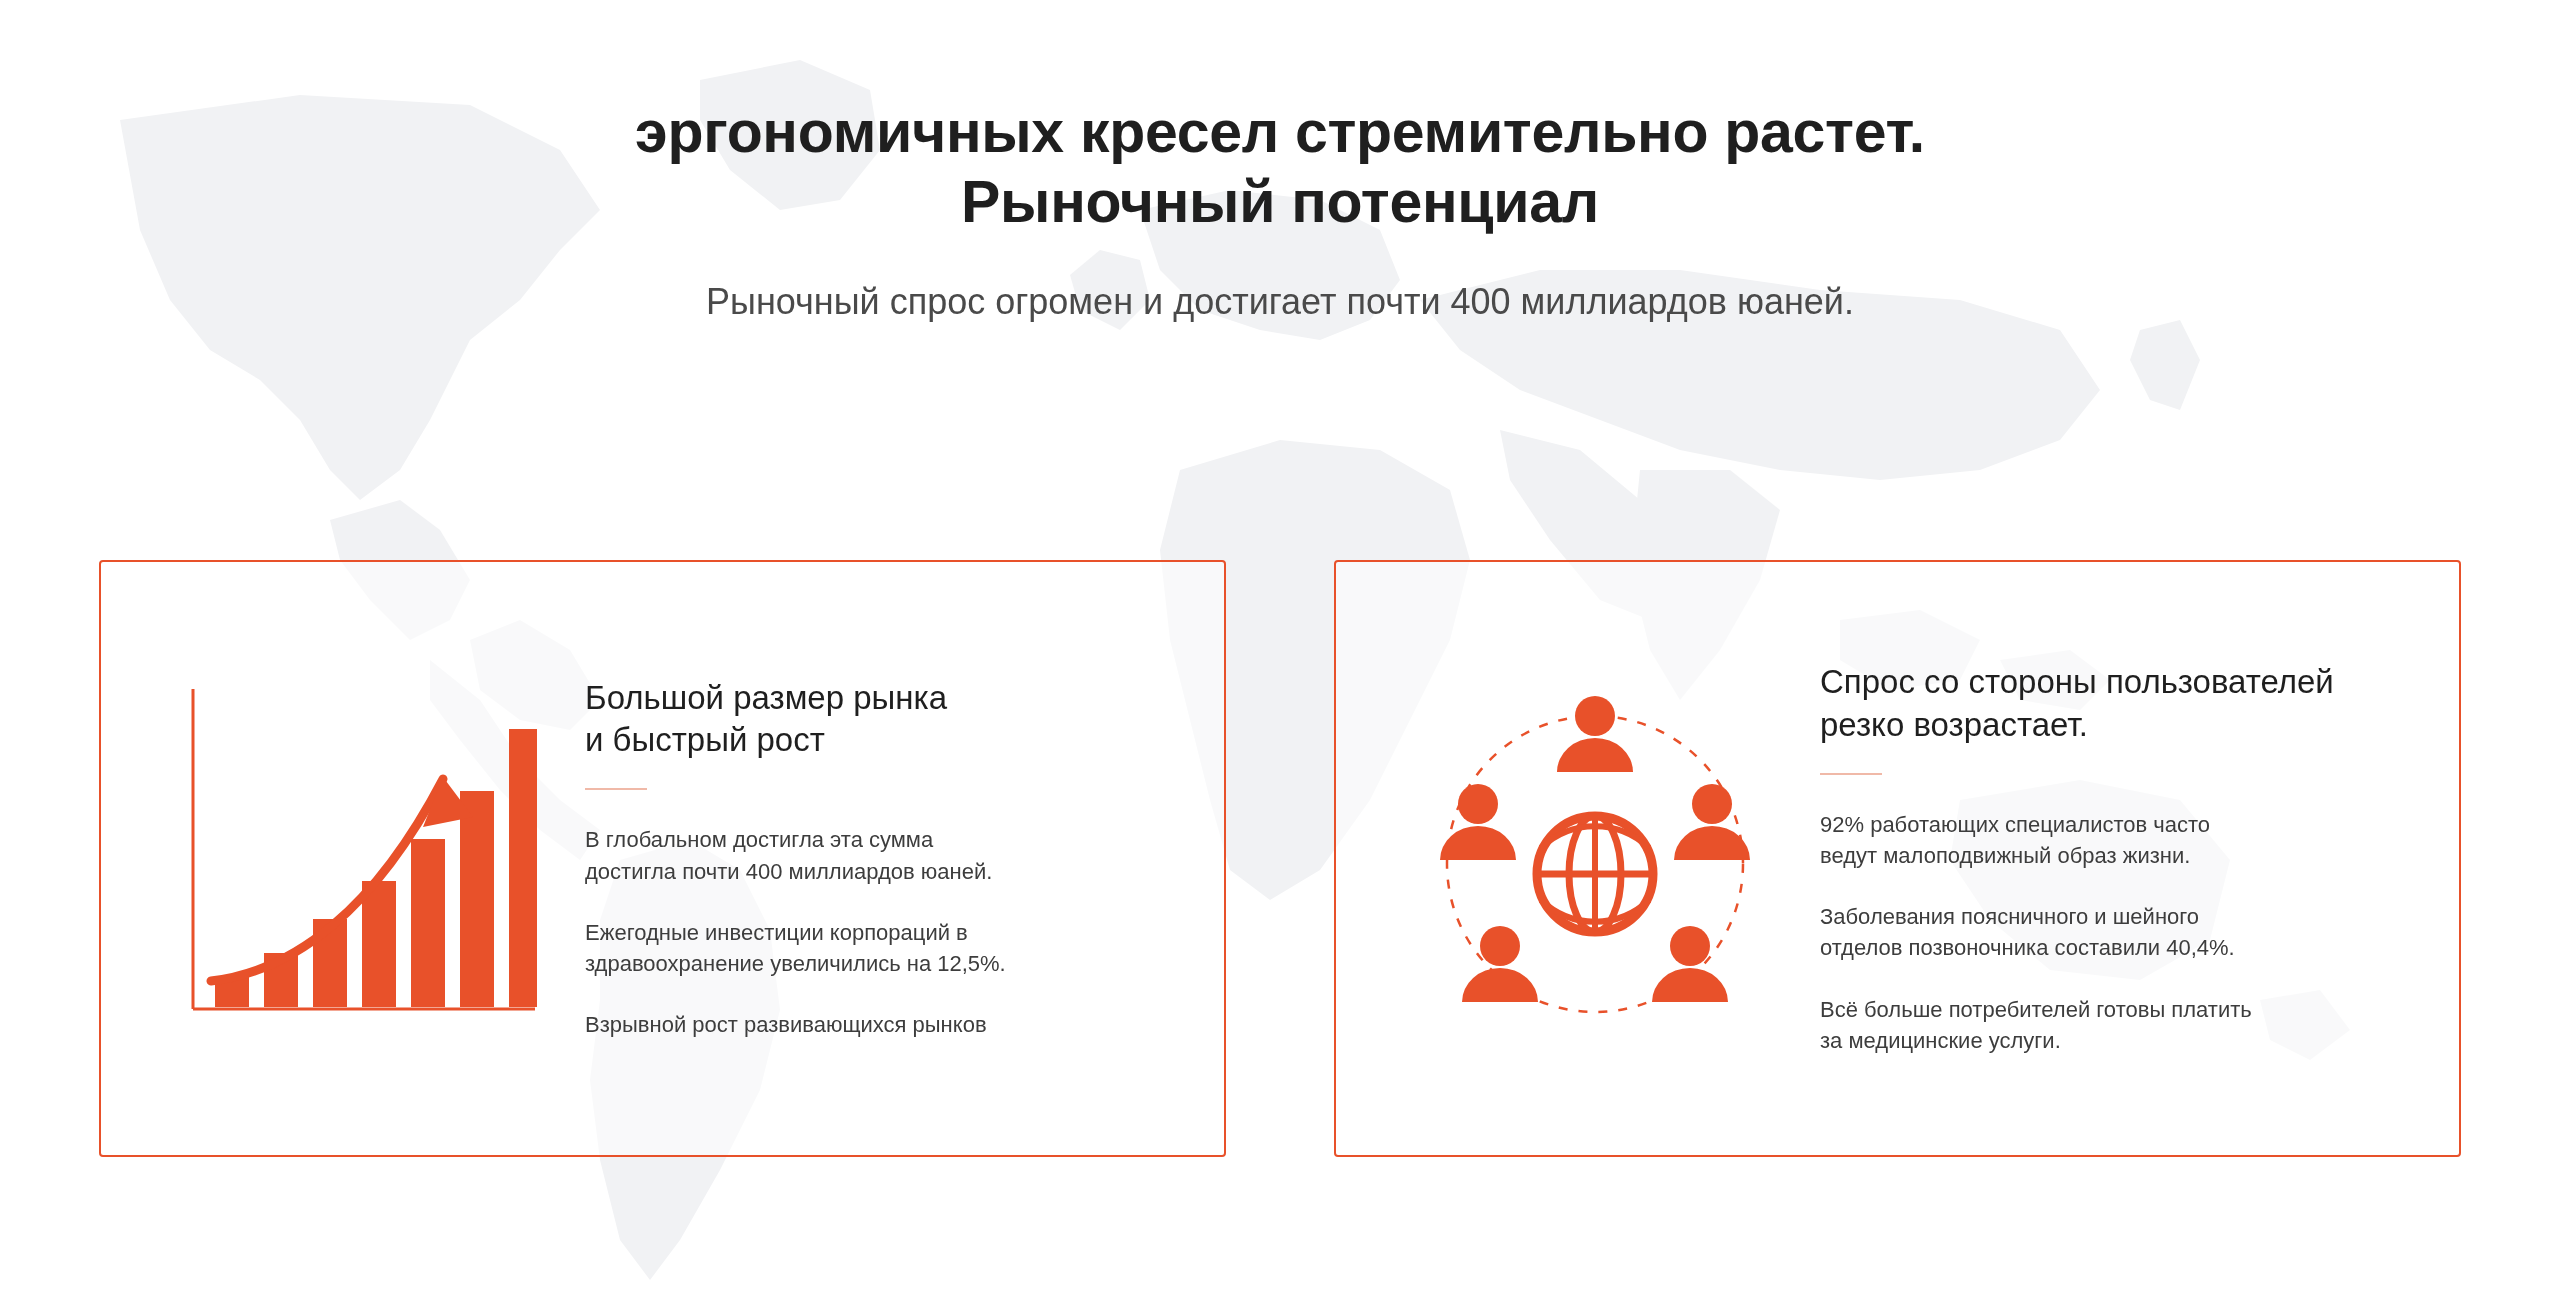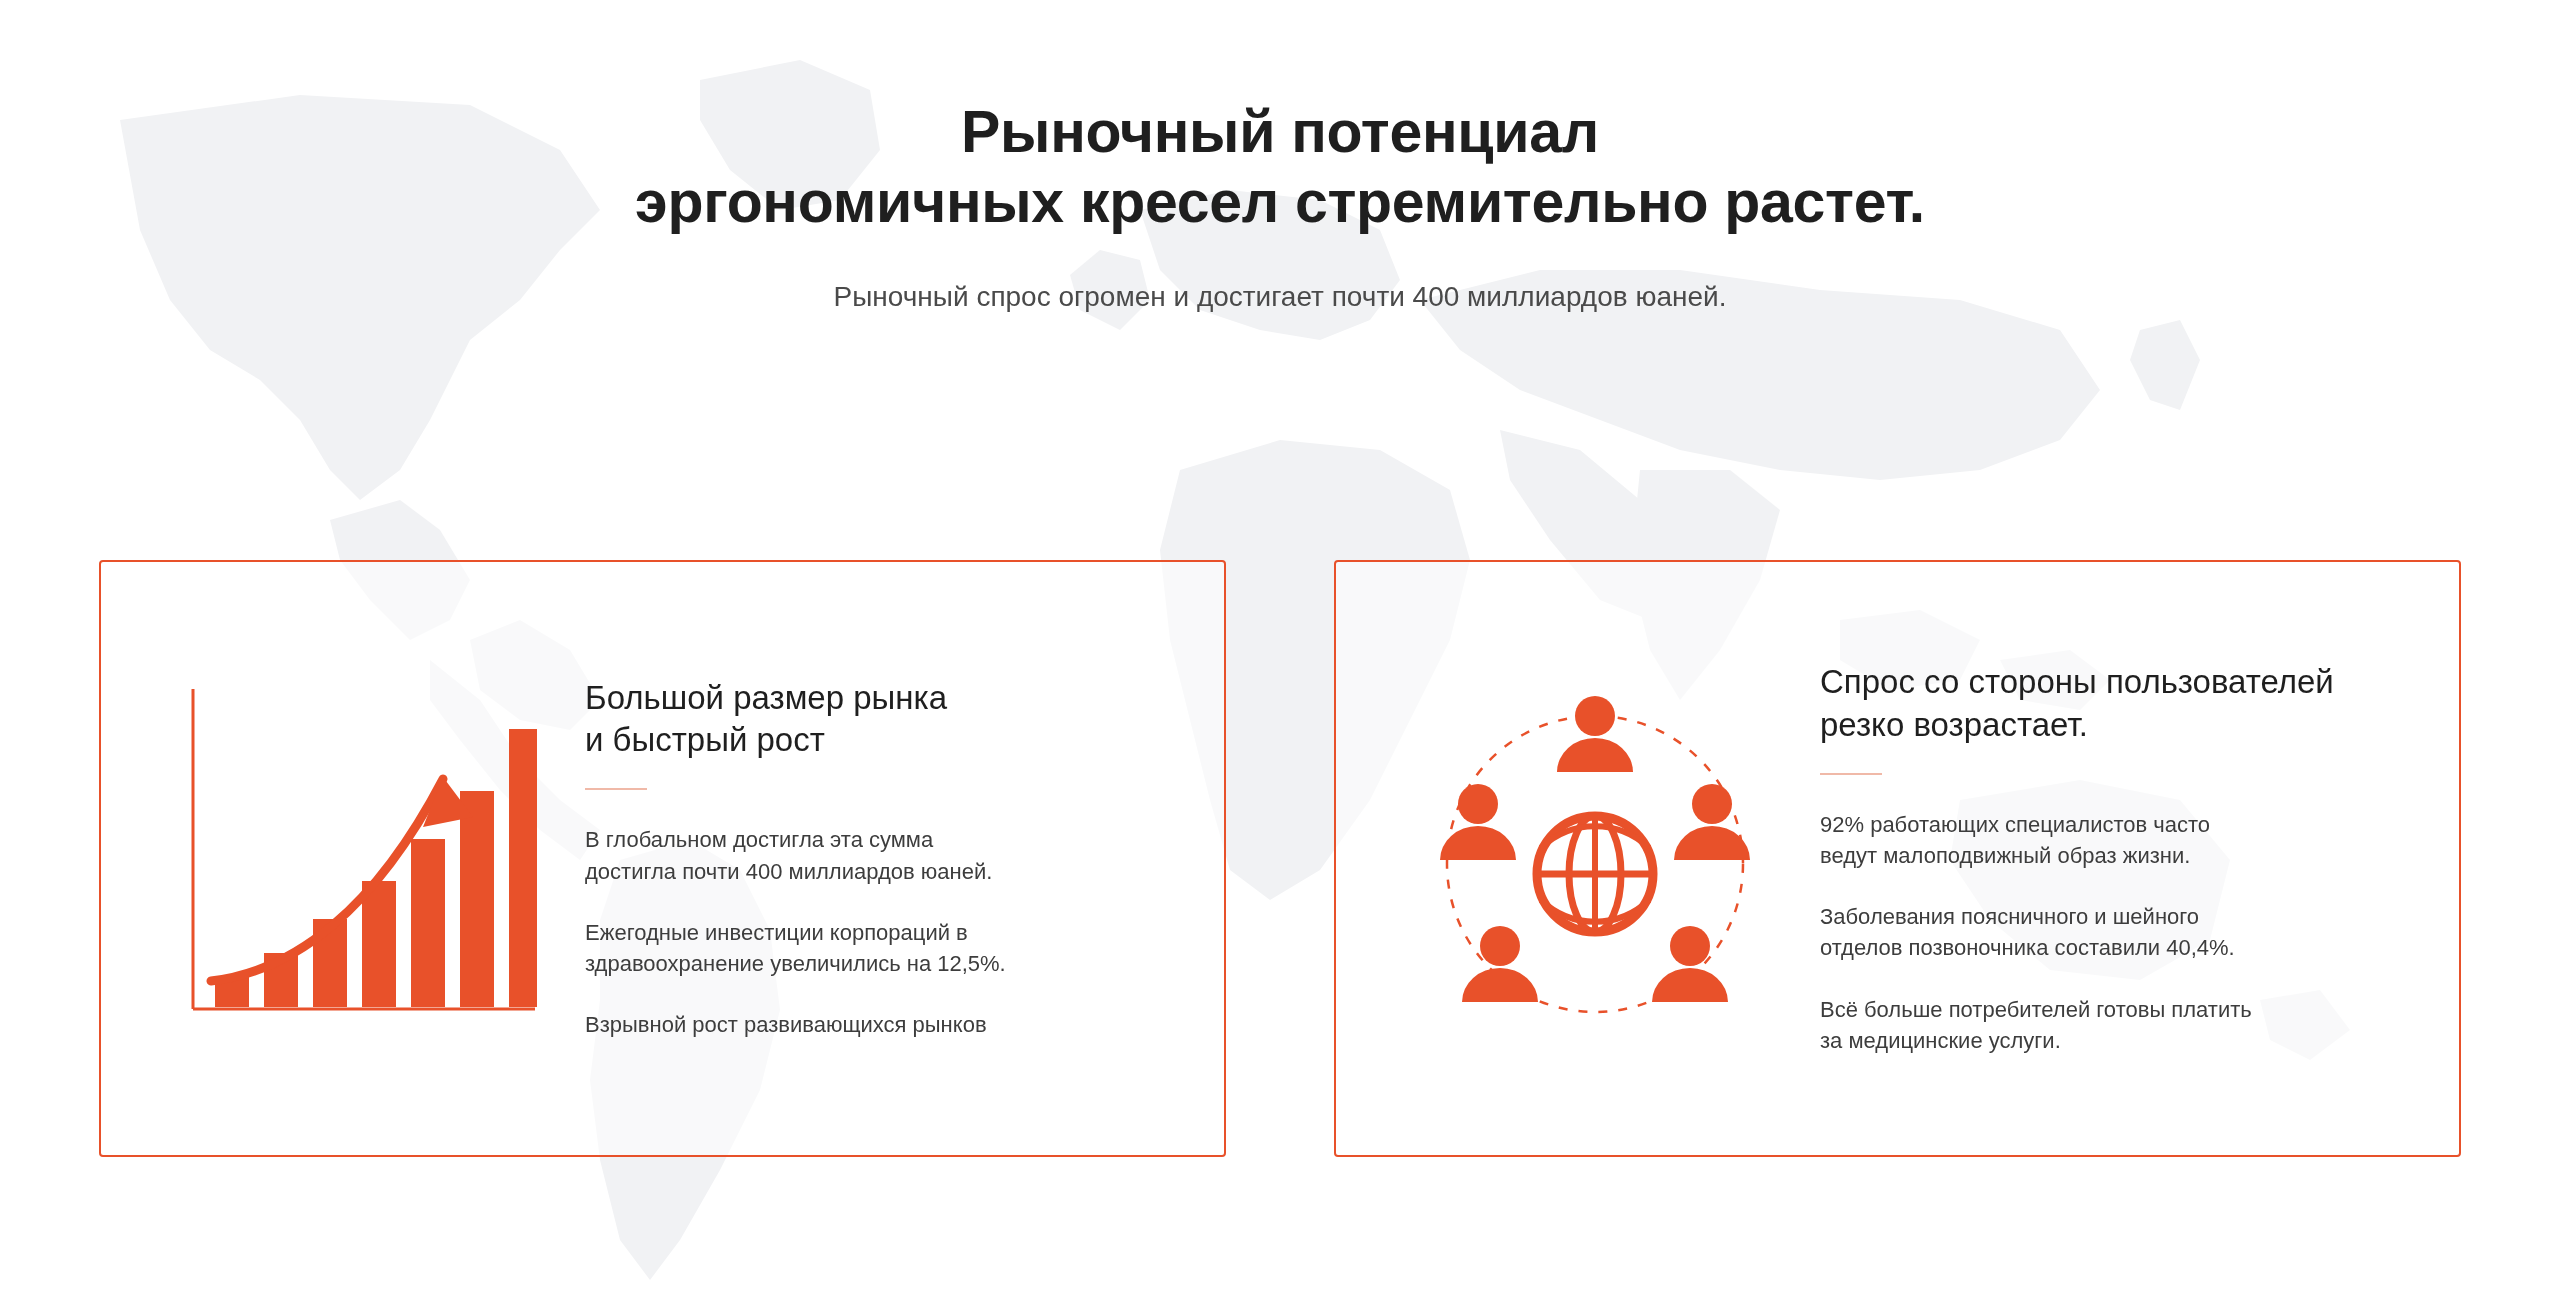--- a/index.html
+++ b/index.html
@@ -47,21 +47,21 @@
     font-weight: 700;
     color: #1f1f1f;
     letter-spacing: -0.3px;
     margin: 0;
   }
   .title .line {
     display: block;
   }
   .subtitle {
     margin: 42px 0 0 0;
-    font-size: 28px;
+    font-size: 36px;
     line-height: 1.3;
     font-weight: 400;
     color: #4a4a4a;
   }
 
   
   .cards {
     position: absolute;
     top: 560px;
     left: 0;
@@ -181,22 +181,22 @@
 
       <path d="M2140,330 L2180,320 L2200,360 L2180,410 L2150,400 L2130,360 Z"></path>
     </g>
   </svg>
 </div>
 
 <div class="page">
 
   <header class="header">
     <h1 class="title">
+      <span class="line">эргономичных кресел стремительно растет.</span>
       <span class="line">Рыночный потенциал</span>
-      <span class="line">эргономичных кресел стремительно растет.</span>
     </h1>
     <p class="subtitle">Рыночный спрос огромен и достигает почти 400 миллиардов юаней.</p>
   </header>
 
   <section class="cards">
 
     <article class="card">
       <div class="card-visual">
         <div class="chart-visual">
           <svg viewBox="0 0 390 400" aria-hidden="true">

